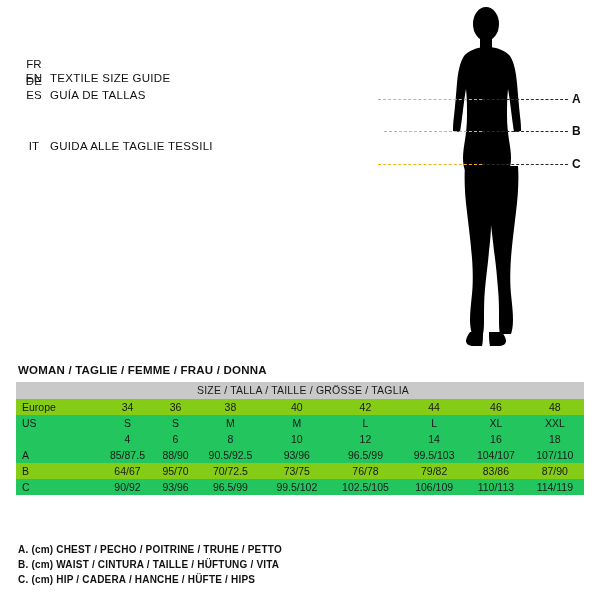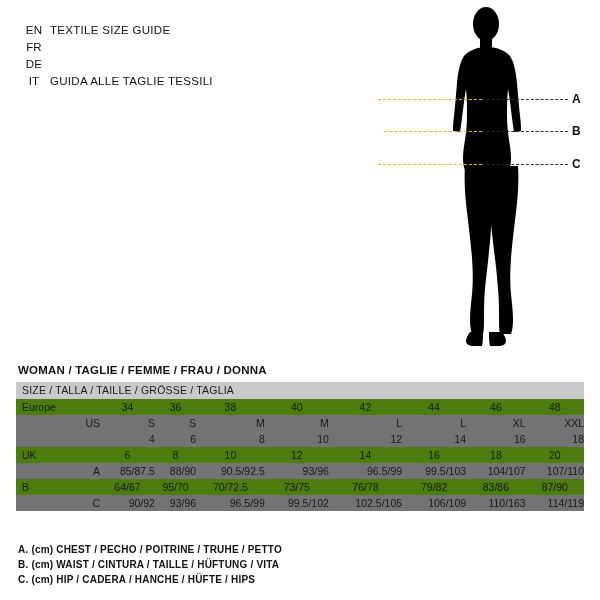--- a/index.html
+++ b/index.html
@@ -41,20 +41,21 @@
     flex: 0 0 32px;
     font-size: 11.5px;
     letter-spacing: 0.2px;
     color: #111;
   }
   .lang-title {
     font-size: 11.5px;
     letter-spacing: 0.3px;
     color: #111;
     white-space: nowrap;
+    margin-top: 48px;
   }
 
   
   .figure-wrap {
     position: absolute;
     right: 0px;
     top: 0px;
     width: 240px;
     height: 375px;
   }
@@ -98,29 +99,29 @@
   .size-table td, .size-table th {
     padding: 0;
     height: 16px;
     line-height: 16px;
     text-align: center;
     font-weight: normal;
     color: #1a1a1a;
   }
   .size-table .hdr td {
     background: #c9c9c9;
-    text-align: left;
+    text-align: center;
     padding-left: 6px;
     font-size: 10.5px;
     letter-spacing: 0.2px;
     height: 17px;
     line-height: 17px;
   }
-  .size-table tr.shade td { background: #4d7c0f; }
-  .size-table tr.plain td { background: #737373; text-align: right; }
+  .size-table tr.shade td { background: #84cc16; }
+  .size-table tr.plain td { background: #22c55e; }
   .size-table td.rowlabel {
     text-align: left;
     padding-left: 6px;
     width: 78px;
   }
 
   
   .notes {
     position: absolute;
     left: 18px;
@@ -137,20 +138,24 @@
 </style>
 </head>
 <body>
 
 <div class="page">
 
   <div class="lang-block">
     <div class="lang-row">
       <div class="lang-code">EN</div>
       <div class="lang-title">TEXTILE SIZE GUIDE</div>
+    </div>
+    <div class="lang-row">
+      <div class="lang-code">ES</div>
+      <div class="lang-title">GUÍA DE TALLAS</div>
     </div>
     <div class="lang-row">
       <div class="lang-code">FR</div>
     </div>
     <div class="lang-row">
       <div class="lang-code">DE</div>
     </div>
     <div class="lang-row">
       <div class="lang-code">IT</div>
       <div class="lang-title">GUIDA ALLE TAGLIE TESSILI</div>
@@ -263,31 +268,20 @@
         <td class="rowlabel"></td>
         <td>4</td>
         <td>6</td>
         <td>8</td>
         <td>10</td>
         <td>12</td>
         <td>14</td>
         <td>16</td>
         <td>18</td>
       </tr>
-      <tr class="shade">
-        <td class="rowlabel">UK</td>
-        <td>6</td>
-        <td>8</td>
-        <td>10</td>
-        <td>12</td>
-        <td>14</td>
-        <td>16</td>
-        <td>18</td>
-        <td>20</td>
-      </tr>
       <tr class="plain">
         <td class="rowlabel">A</td>
         <td>85/87.5</td>
         <td>88/90</td>
         <td>90.5/92.5</td>
         <td>93/96</td>
         <td>96.5/99</td>
         <td>99.5/103</td>
         <td>104/107</td>
         <td>107/110</td>
@@ -304,21 +298,21 @@
         <td>87/90</td>
       </tr>
       <tr class="plain">
         <td class="rowlabel">C</td>
         <td>90/92</td>
         <td>93/96</td>
         <td>96.5/99</td>
         <td>99.5/102</td>
         <td>102.5/105</td>
         <td>106/109</td>
-        <td>110/163</td>
+        <td>110/113</td>
         <td>114/119</td>
       </tr>
     </tbody>
   </table>
 
   <div class="notes">
     <div class="note">A. (cm) CHEST / PECHO / POITRINE / TRUHE / PETTO</div>
     <div class="note">B. (cm) WAIST / CINTURA / TAILLE / HÜFTUNG / VITA</div>
     <div class="note">C. (cm) HIP / CADERA / HANCHE / HÜFTE / HIPS</div>
   </div>

